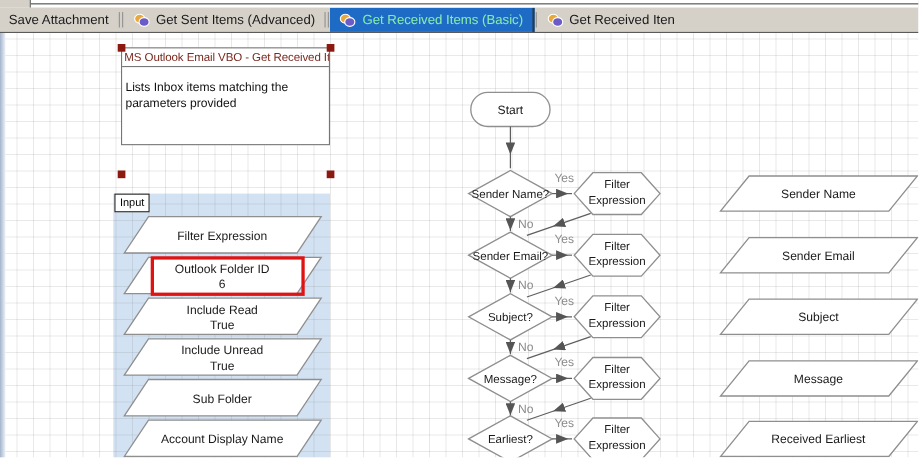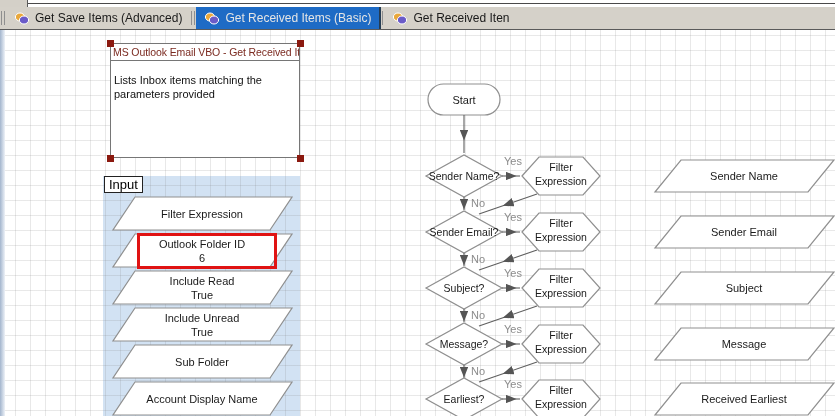--- a/index.html
+++ b/index.html
@@ -9,21 +9,21 @@
   
   .topstrip{position:absolute;left:0;top:0;width:835px;height:7px;background:#d4d0c8;}
   .panelend{position:absolute;left:27px;right:0;top:0;height:7px;background:#fff;border-left:1px solid #5a5a5a;box-sizing:border-box;}
   .panelend::after{content:"";position:absolute;left:0;right:0;top:3px;height:1px;background:#4a4a4a;}
 
   
   .tabbar{position:absolute;left:0;top:7px;width:835px;height:22px;background:#d5d1c9;
           border-bottom:1px solid #5a5a5a;display:flex;align-items:stretch;
           font-size:12px;white-space:nowrap;overflow:hidden;box-sizing:content-box;}
   .tab{display:flex;align-items:center;gap:5px;padding:0 8px;color:#1a1a1a;cursor:default;}
-  .tab.selected{background:var(--tab_selected_bg,#1e6bc5);color:#e5e5e5;border-right:2px solid #253c52;}
+  .tab.selected{background:var(--tab_selected_bg,#1e6bc5);color:#86efac;border-right:2px solid #253c52;}
   .tabsep{width:1px;background:#8f8f8f;margin:4px 1px;}
   .tab-icon{display:inline-flex;width:16px;height:13px;}
 
   
   .canvas-bg{position:absolute;left:0;top:30px;right:0;bottom:0;background:#fff;}
   .left-edge{position:absolute;left:0;top:30px;width:5px;bottom:0;
              background:linear-gradient(to right,#a3b5cd,#eef2f8);}
   .blue-region{position:absolute;left:103px;top:176px;width:197px;height:240px;background:var(--region_bg,#d2e2f3);}
   .grid{position:absolute;left:0;top:30px;right:0;bottom:0;pointer-events:none;
         background-image:linear-gradient(to right,rgba(120,120,120,.17) 1px,transparent 1px),
@@ -31,57 +31,60 @@
         background-size:15px 15px;background-position:0 5px;}
 
   svg.flow{position:absolute;left:0;top:0;width:835px;height:416px;}
   .shape{fill:#fff;stroke:#8f8f8f;stroke-width:1.2;}
   .link{fill:none;stroke:#5f5f5f;stroke-width:1.1;}
   .stxt{fill:#1a1a1a;font-size:10.5px;text-anchor:middle;font-family:"Liberation Sans",sans-serif;}
   .ptxt{fill:#1a1a1a;font-size:11px;text-anchor:middle;font-family:"Liberation Sans",sans-serif;}
   .lbl{fill:#8c8c8c;font-size:11px;text-anchor:start;font-family:"Liberation Sans",sans-serif;}
 
   
-  .note{position:absolute;left:110px;top:43px;width:190px;height:115px;background:#fff;
+  .note{position:absolute;left:110px;top:43px;width:190px;height:89px;background:#fff;
         border:1px solid #767676;box-sizing:border-box;}
   .note-title{height:16px;line-height:16px;border-bottom:1px solid #767676;color:var(--note_title,#7b2a20);
               padding:0 2px;overflow:hidden;white-space:nowrap;font-size:10.5px;letter-spacing:-0.1px;}
   .note-body{padding:1px 3px;line-height:14px;font-size:11px;color:#111;margin-top:11px;}
   .handle{position:absolute;width:7px;height:7px;background:var(--handle,#8b190f);}
 
   
   .input-label{position:absolute;left:104px;top:176px;background:#fff;border:1px solid #222;
-               font-size:13px;line-height:15px;padding:0 4px;color:#000;}
+               font-size:10px;line-height:15px;padding:0 4px;color:#000;}
 
   
   .red-box{position:absolute;left:137px;top:233px;width:134px;height:30px;
            border:3px solid var(--highlight,#e01313);background:transparent;}
 </style>
 </head>
 <body>
 
 <div id="root">
 
   <div class="topstrip">
     <div class="panelend"></div>
   </div>
 
   <div class="tabbar">
+    <div class="tab">
+      <span>Save Attachment</span>
+    </div>
     <div class="tabsep"></div>
 
     <div class="tabsep"></div>
 
     <div class="tab">
       <span class="tab-icon">
           <svg viewBox="0 0 16 13">
             <ellipse cx="6" cy="5" rx="4.6" ry="4" fill="#e9a83c" stroke="#fff"></ellipse>
             <ellipse cx="10" cy="8" rx="4.6" ry="4" fill="#6a5bc8" stroke="#fff"></ellipse>
           </svg>
         </span>
-      <span>Get Save Items (Advanced)</span>
+      <span>Get Sent Items (Advanced)</span>
     </div>
     <div class="tabsep"></div>
 
     <div class="tabsep"></div>
 
     <div class="tab selected">
       <span class="tab-icon">
           <svg viewBox="0 0 16 13">
             <ellipse cx="6" cy="5" rx="4.6" ry="4" fill="#e9a83c" stroke="#fff"></ellipse>
             <ellipse cx="10" cy="8" rx="4.6" ry="4" fill="#6a5bc8" stroke="#fff"></ellipse>

